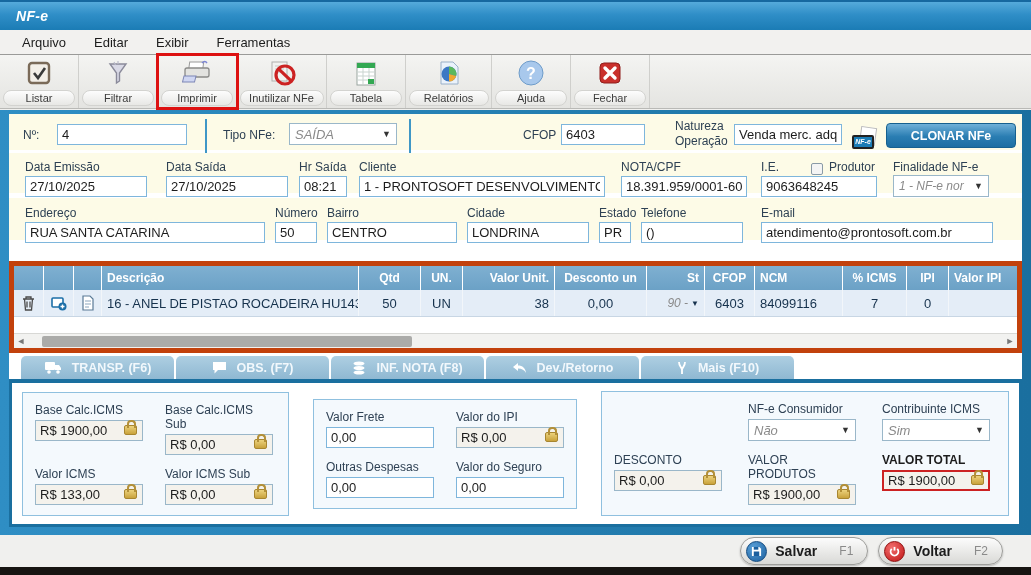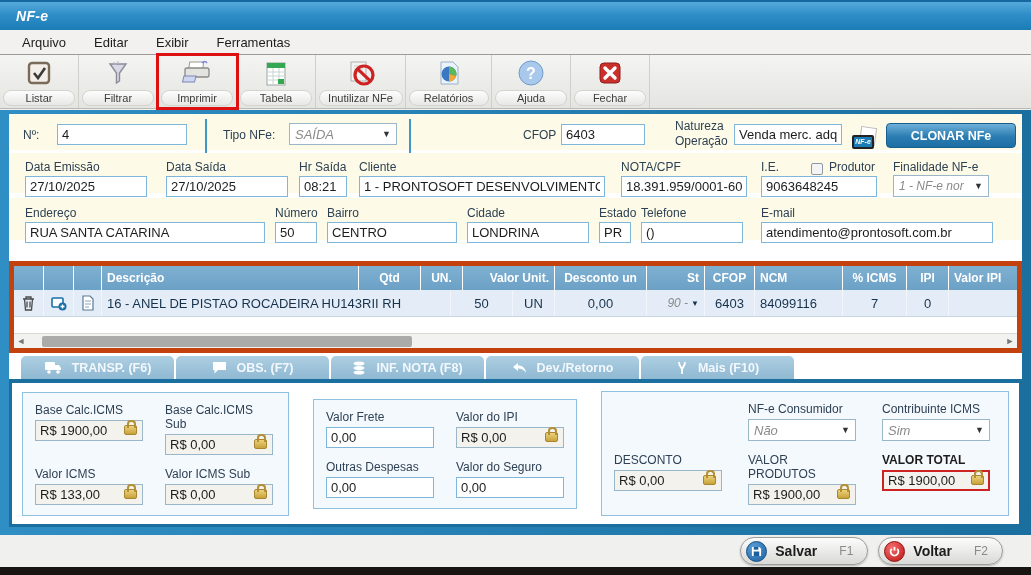--- a/index.html
+++ b/index.html
@@ -131,41 +131,41 @@
     <span class="tool-icon">
       <svg width="30" height="26" viewBox="0 0 30 26">
           <rect x="8" y="2" width="14" height="7" fill="#fff" stroke="#999" transform="skewX(-8)"></rect>
           <rect x="3" y="8" width="24" height="9" rx="2" fill="#e3e3e0" stroke="#8a8a88" stroke-width="1.3"></rect>
           <rect x="6" y="16" width="12" height="6" fill="#cfd6f2" stroke="#7d86b5" transform="skewX(-14)"></rect>
           <path d="M20 3 q3 -3 5 0" stroke="#7d86d5" fill="none" stroke-width="1.5"></path>
         </svg>
     </span>
     <span class="tool-label">Imprimir</span>
   </div>
+  <div class="tool-btn" style="width:90px">
+    <span class="tool-icon">
+      <svg width="30" height="27" viewBox="0 0 30 27">
+          <rect x="5" y="2" width="15" height="19" fill="#f2f2f0" stroke="#b0b0ae"></rect>
+          <path d="M8 6h9 M8 9h9 M8 12h9" stroke="#c9c9c7"></path>
+          <circle cx="18" cy="15" r="9" fill="none" stroke="#cc2222" stroke-width="3.2"></circle>
+          <line x1="11.8" y1="9.2" x2="24.2" y2="20.8" stroke="#cc2222" stroke-width="3.2"></line>
+        </svg>
+    </span>
+    <span class="tool-label" style="width:84px">Inutilizar NFe</span>
+  </div>
   <div class="tool-btn">
     <span class="tool-icon">
       <svg width="24" height="27" viewBox="0 0 24 27">
           <rect x="3" y="3" width="18" height="22" fill="#fff" stroke="#9aa5a0"></rect>
           <rect x="3" y="3" width="18" height="5" fill="#33a852"></rect>
           <path d="M3 12 h18 M3 16 h18 M3 20 h18 M9 8 v17 M15 8 v17" stroke="#c9d4cf" stroke-width="1"></path>
           <rect x="14" y="19" width="6" height="5" fill="#33a852"></rect>
         </svg>
     </span>
     <span class="tool-label">Tabela</span>
-  </div>
-  <div class="tool-btn" style="width:90px">
-    <span class="tool-icon">
-      <svg width="30" height="27" viewBox="0 0 30 27">
-          <rect x="5" y="2" width="15" height="19" fill="#f2f2f0" stroke="#b0b0ae"></rect>
-          <path d="M8 6h9 M8 9h9 M8 12h9" stroke="#c9c9c7"></path>
-          <circle cx="18" cy="15" r="9" fill="none" stroke="#cc2222" stroke-width="3.2"></circle>
-          <line x1="11.8" y1="9.2" x2="24.2" y2="20.8" stroke="#cc2222" stroke-width="3.2"></line>
-        </svg>
-    </span>
-    <span class="tool-label" style="width:84px">Inutilizar NFe</span>
   </div>
   <div class="tool-btn" style="width:86px">
     <span class="tool-icon">
       <svg width="28" height="28" viewBox="0 0 28 28">
           <path d="M6 3 h12 l5 5 v17 h-17 z" fill="#eaf2fb" stroke="#9ab0c8"></path>
           <circle cx="14" cy="15" r="7.5" fill="#3b78c4"></circle>
           <path d="M14 15 L14 7.5 A7.5 7.5 0 0 1 21.2 17 z" fill="#5cb85c"></path>
           <path d="M14 15 L21.2 17 A7.5 7.5 0 0 1 14 22.5 z" fill="#f0a830"></path>
         </svg>
     </span>
@@ -289,20 +289,21 @@
       </div>
       <div class="c-i3">
         <svg width="14" height="16" viewBox="0 0 14 16">
               <path d="M2 1 h7 l3 3 v11 h-10 z" fill="#fff" stroke="#5a7a96" stroke-width="1.2"></path>
               <path d="M4 6 h6 M4 9 h6 M4 12 h4" stroke="#8aa5bd"></path>
             </svg>
       </div>
       <div class="c-desc">16 - ANEL DE PISTAO ROCADEIRA HU143RII RH</div>
       <div class="c-qtd">50</div>
       <div class="c-un">UN</div>
+      <div class="c-vu">38</div>
       <div class="c-desc2">0,00</div>
       <div class="c-st">
             <span class="st-val">90 - </span>
             <span style="font-size:8px;margin-left:3px">▼</span>
           </div>
       <div class="c-cfop">6403</div>
       <div class="c-ncm">84099116</div>
       <div class="c-icms">7</div>
       <div class="c-ipi">0</div>
       <div class="c-vipi" style="border-right:none"></div>

